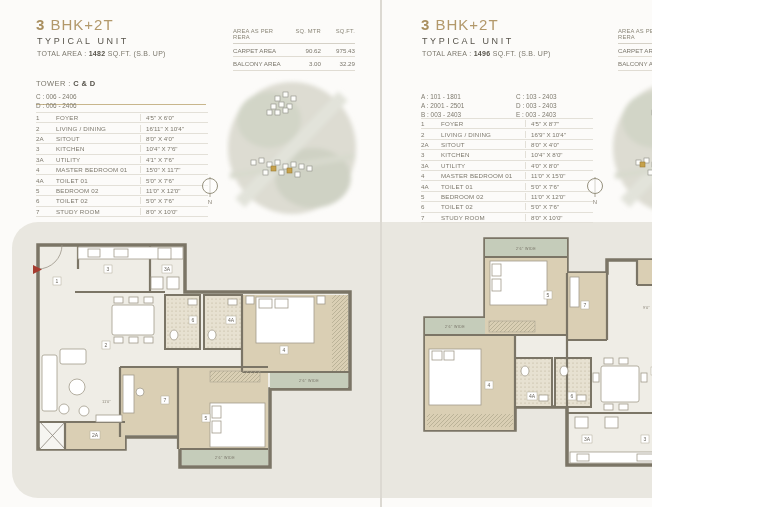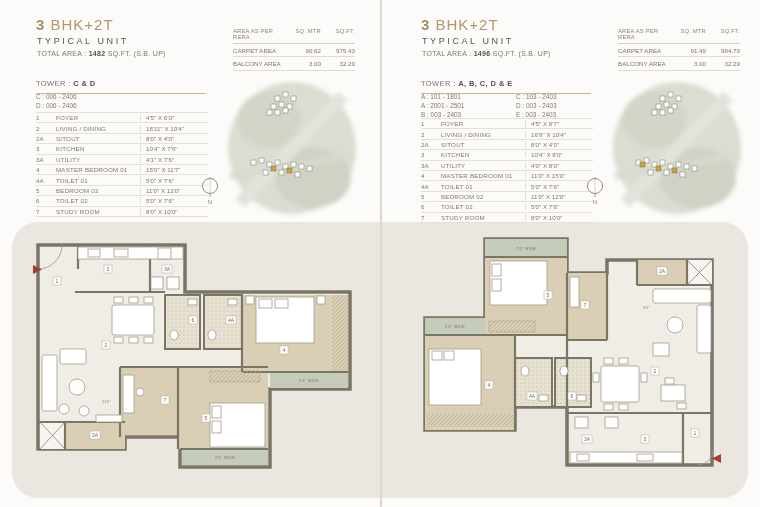--- a/index.html
+++ b/index.html
@@ -1,16 +1,16 @@
 <!DOCTYPE html>
 <html><head>
 <meta charset="utf-8">
 <style>
   html,body{margin:0;padding:0;background:#ffffff;}
-  #stage{position:relative;width:760px;height:507px;background:#fcfbf9;overflow:hidden;
+  #stage{position:relative;width:652px;height:507px;background:#fcfbf9;overflow:hidden;
          font-family:"Liberation Sans",sans-serif;color:#6e6a60;}
   
   #plan-board{position:absolute;left:12px;top:222px;width:736px;height:276px;background:#e9e7e0;border-radius:26px;}
   #divider{position:absolute;left:380px;top:0;width:2px;height:507px;background:#dcd9d2;}
   .panel{position:absolute;top:0;width:380px;height:507px;}
   .panel.p0{left:0;} .panel.p1{left:385px;}
   
   .title{position:absolute;left:36px;top:16px;font-size:15px;letter-spacing:1px;color:#b2986a;}
   .title .tnum{font-weight:bold;color:#a98f5f;}
   .subtitle{position:absolute;left:37px;top:36px;font-size:9px;font-weight:normal;letter-spacing:2.6px;color:#57544b;}
@@ -18,21 +18,21 @@
   .totline b{color:#57544b;}
   
   .rera{position:absolute;left:233px;top:28px;width:122px;font-size:6.2px;color:#7b776c;}
   .rera .hd{display:flex;font-size:5.8px;color:#8b8779;letter-spacing:.2px;padding-bottom:2.5px;border-bottom:.5px solid #d5d1c7;}
   .rera .rr{display:flex;padding:3px 0 2.5px 0;border-bottom:.5px solid #e0dcd3;}
   .rera .c1{flex:1;text-align:left;}
   .rera .c2{width:30px;text-align:right;}
   .rera .c3{width:34px;text-align:right;}
   
   .tower{position:absolute;left:36px;top:79px;width:170px;font-size:7.5px;color:#7b776c;letter-spacing:.4px;
-         padding-bottom:5px;border-bottom:1px solid #c8b68c;}
+         padding-bottom:16px;border-bottom:1px solid #c8b68c;}
   .tower b{color:#55524a;}
   .twcols{position:absolute;left:36px;top:92px;width:190px;display:flex;font-size:6.4px;color:#7e7a6e;}
   .twcol{width:95px;line-height:9px;}
   
   .rooms{position:absolute;left:36px;top:112px;width:172px;font-size:6.2px;color:#7d796d;}
   .p1 .rooms{top:118px;}
   .room-row{display:flex;align-items:center;height:9.4px;border-bottom:.5px solid #e3e0d8;}
   .room-row:first-child{border-top:.5px solid #e3e0d8;}
   .rn{width:20px;}
   .rname{flex:1;letter-spacing:.2px;}
@@ -338,24 +338,20 @@
         <span class="c2">91.49</span>
         <span class="c3">984.79</span>
       </div>
       <div class="rr">
         <span class="c1">BALCONY AREA</span>
         <span class="c2">3.00</span>
         <span class="c3">32.29</span>
       </div>
     </div>
 
-    <div class="tower">
-      <span>TOWER :</span>
-      <b>A, B, C, D &amp; E</b>
-    </div>
     <div class="twcols">
       <div class="twcol">
         <div>A : 101 - 1801</div>
         <div>A : 2001 - 2501</div>
         <div>B : 003 - 2403</div>
       </div>
       <div class="twcol">
         <div>C : 103 - 2403</div>
         <div>D : 003 - 2403</div>
         <div>E : 003 - 2403</div>

